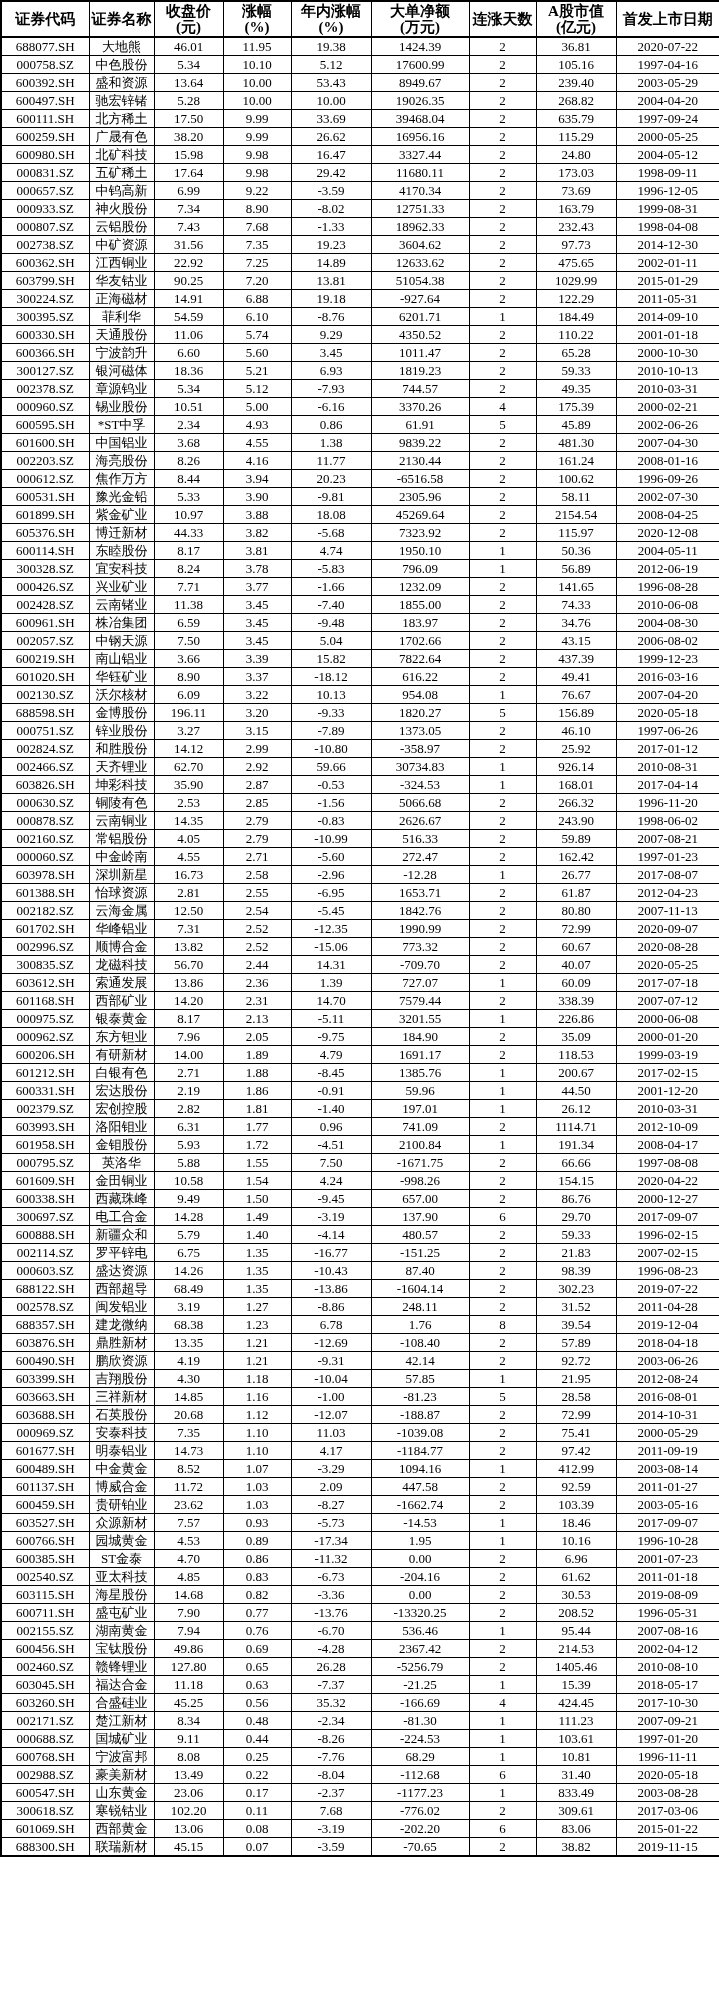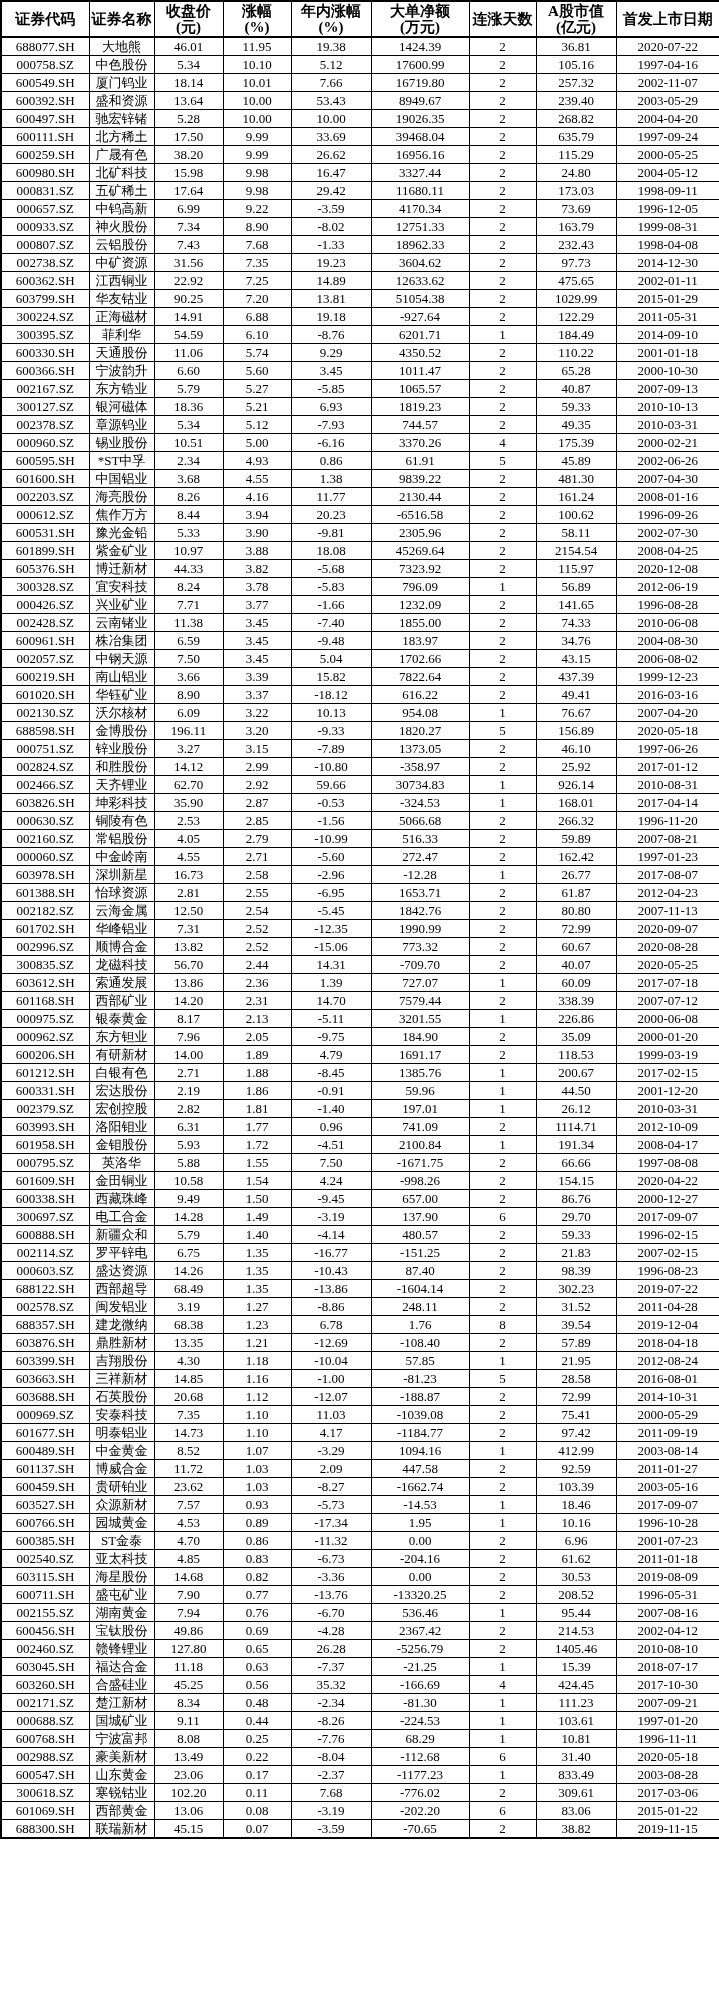--- a/index.html
+++ b/index.html
@@ -107,31 +107,20 @@
         <td>中色股份</td>
         <td>5.34</td>
         <td>10.10</td>
         <td>5.12</td>
         <td>17600.99</td>
         <td>2</td>
         <td>105.16</td>
         <td>1997-04-16</td>
       </tr>
       <tr>
-        <td>600549.SH</td>
-        <td>厦门钨业</td>
-        <td>18.14</td>
-        <td>10.01</td>
-        <td>7.66</td>
-        <td>16719.80</td>
-        <td>2</td>
-        <td>257.32</td>
-        <td>2002-11-07</td>
-      </tr>
-      <tr>
         <td>600392.SH</td>
         <td>盛和资源</td>
         <td>13.64</td>
         <td>10.00</td>
         <td>53.43</td>
         <td>8949.67</td>
         <td>2</td>
         <td>239.40</td>
         <td>2003-05-29</td>
       </tr>
@@ -292,31 +281,20 @@
       <tr>
         <td>600366.SH</td>
         <td>宁波韵升</td>
         <td>6.60</td>
         <td>5.60</td>
         <td>3.45</td>
         <td>1011.47</td>
         <td>2</td>
         <td>65.28</td>
         <td>2000-10-30</td>
-      </tr>
-      <tr>
-        <td>002167.SZ</td>
-        <td>东方锆业</td>
-        <td>5.79</td>
-        <td>5.27</td>
-        <td>-5.85</td>
-        <td>1065.57</td>
-        <td>2</td>
-        <td>40.87</td>
-        <td>2007-09-13</td>
       </tr>
       <tr>
         <td>300127.SZ</td>
         <td>银河磁体</td>
         <td>18.36</td>
         <td>5.21</td>
         <td>6.93</td>
         <td>1819.23</td>
         <td>2</td>
         <td>59.33</td>
@@ -415,20 +393,31 @@
         <td>博迁新材</td>
         <td>44.33</td>
         <td>3.82</td>
         <td>-5.68</td>
         <td>7323.92</td>
         <td>2</td>
         <td>115.97</td>
         <td>2020-12-08</td>
       </tr>
       <tr>
+        <td>600114.SH</td>
+        <td>东睦股份</td>
+        <td>8.17</td>
+        <td>3.81</td>
+        <td>4.74</td>
+        <td>1950.10</td>
+        <td>1</td>
+        <td>50.36</td>
+        <td>2004-05-11</td>
+      </tr>
+      <tr>
         <td>300328.SZ</td>
         <td>宜安科技</td>
         <td>8.24</td>
         <td>3.78</td>
         <td>-5.83</td>
         <td>796.09</td>
         <td>1</td>
         <td>56.89</td>
         <td>2012-06-19</td>
       </tr>
@@ -569,20 +558,31 @@
         <td>铜陵有色</td>
         <td>2.53</td>
         <td>2.85</td>
         <td>-1.56</td>
         <td>5066.68</td>
         <td>2</td>
         <td>266.32</td>
         <td>1996-11-20</td>
       </tr>
       <tr>
+        <td>000878.SZ</td>
+        <td>云南铜业</td>
+        <td>14.35</td>
+        <td>2.79</td>
+        <td>-0.83</td>
+        <td>2626.67</td>
+        <td>2</td>
+        <td>243.90</td>
+        <td>1998-06-02</td>
+      </tr>
+      <tr>
         <td>002160.SZ</td>
         <td>常铝股份</td>
         <td>4.05</td>
         <td>2.79</td>
         <td>-10.99</td>
         <td>516.33</td>
         <td>2</td>
         <td>59.89</td>
         <td>2007-08-21</td>
       </tr>
@@ -888,20 +888,31 @@
         <td>鼎胜新材</td>
         <td>13.35</td>
         <td>1.21</td>
         <td>-12.69</td>
         <td>-108.40</td>
         <td>2</td>
         <td>57.89</td>
         <td>2018-04-18</td>
       </tr>
       <tr>
+        <td>600490.SH</td>
+        <td>鹏欣资源</td>
+        <td>4.19</td>
+        <td>1.21</td>
+        <td>-9.31</td>
+        <td>42.14</td>
+        <td>2</td>
+        <td>92.72</td>
+        <td>2003-06-26</td>
+      </tr>
+      <tr>
         <td>603399.SH</td>
         <td>吉翔股份</td>
         <td>4.30</td>
         <td>1.18</td>
         <td>-10.04</td>
         <td>57.85</td>
         <td>1</td>
         <td>21.95</td>
         <td>2012-08-24</td>
       </tr>
@@ -1083,21 +1094,21 @@
       </tr>
       <tr>
         <td>603045.SH</td>
         <td>福达合金</td>
         <td>11.18</td>
         <td>0.63</td>
         <td>-7.37</td>
         <td>-21.25</td>
         <td>1</td>
         <td>15.39</td>
-        <td>2018-07-17</td>
+        <td>2018-05-17</td>
       </tr>
       <tr>
         <td>603260.SH</td>
         <td>合盛硅业</td>
         <td>45.25</td>
         <td>0.56</td>
         <td>35.32</td>
         <td>-166.69</td>
         <td>4</td>
         <td>424.45</td>

